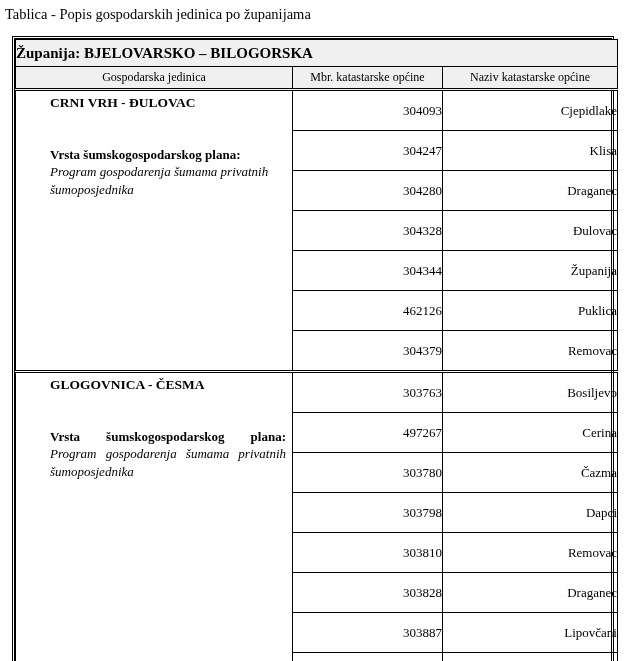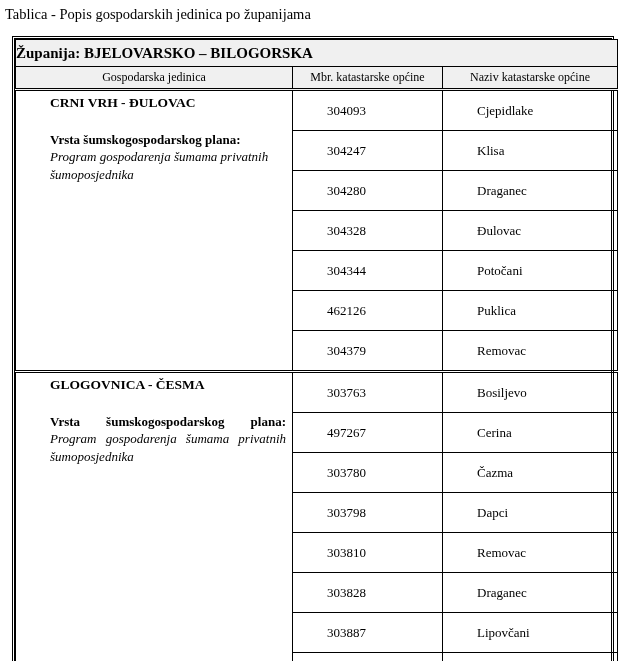--- a/index.html
+++ b/index.html
@@ -46,36 +46,36 @@
   tr.cols-row td {
     background: #f0f0f0;
     text-align: center;
     font-size: 12px;
     height: 21px;
     vertical-align: middle;
     border-bottom: 3px double #000;
   }
   tr.data-row td { height: 39px; padding-left: 34px; }
   td.code-cell, td.name-cell {
-    text-align: left;
+    text-align: right;
     vertical-align: middle;
     font-size: 13px;
   }
   td.section-cell {
     vertical-align: top;
     padding: 2px 6px 2px 7px;
     font-size: 13px;
     line-height: 1.35;
   }
   .section-name {
     font-weight: bold;
     font-size: 13.5px;
     margin: 1px 0 0 0;
   }
-  .plan-para { margin-top: 18px; }
+  .plan-para { margin-top: 33px; }
   .plan-para .plan-label { font-weight: bold; }
   .plan-para .plan-text { font-style: italic; }
   .sec1 .plan-para { text-align: left; padding-right: 14px; }
   .sec2 .plan-para { text-align: justify; }
   tr.section-start td { border-top: 3px double #000; }
 </style>
 </head>
 <body>
 
 <div class="doc-title">Tablica - Popis gospodarskih jedinica po županijama</div>
@@ -117,21 +117,21 @@
     <tr class="data-row">
       <td class="code-cell">304280</td>
       <td class="name-cell">Draganec</td>
     </tr>
     <tr class="data-row">
       <td class="code-cell">304328</td>
       <td class="name-cell">Đulovac</td>
     </tr>
     <tr class="data-row">
       <td class="code-cell">304344</td>
-      <td class="name-cell">Potočani</td>
+      <td class="name-cell">Županija</td>
     </tr>
     <tr class="data-row">
       <td class="code-cell">462126</td>
       <td class="name-cell">Puklica</td>
     </tr>
     <tr class="data-row">
       <td class="code-cell">304379</td>
       <td class="name-cell">Removac</td>
     </tr>
 

